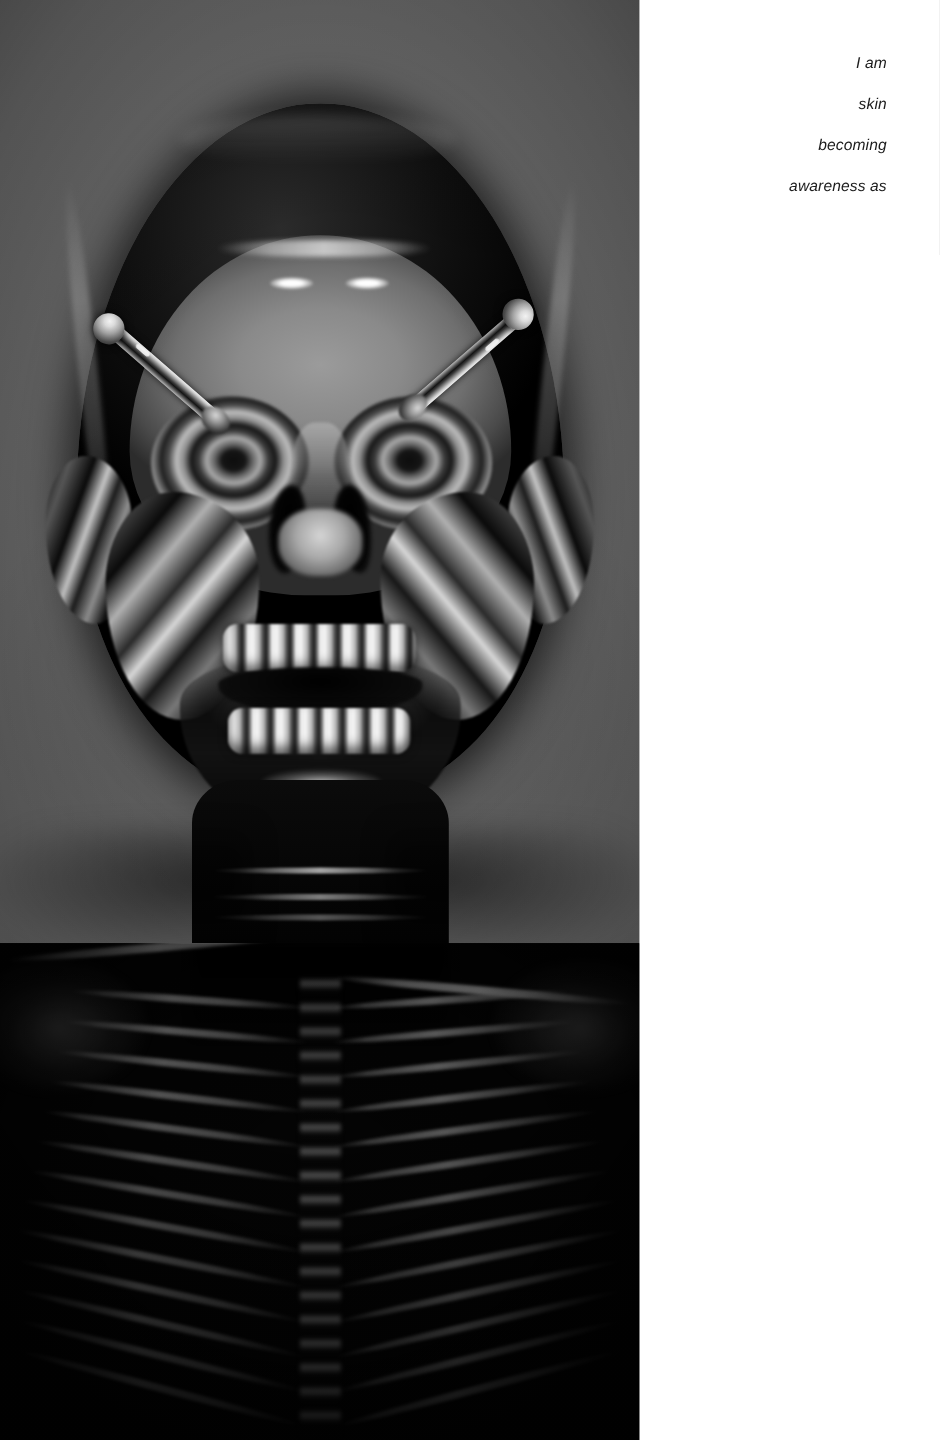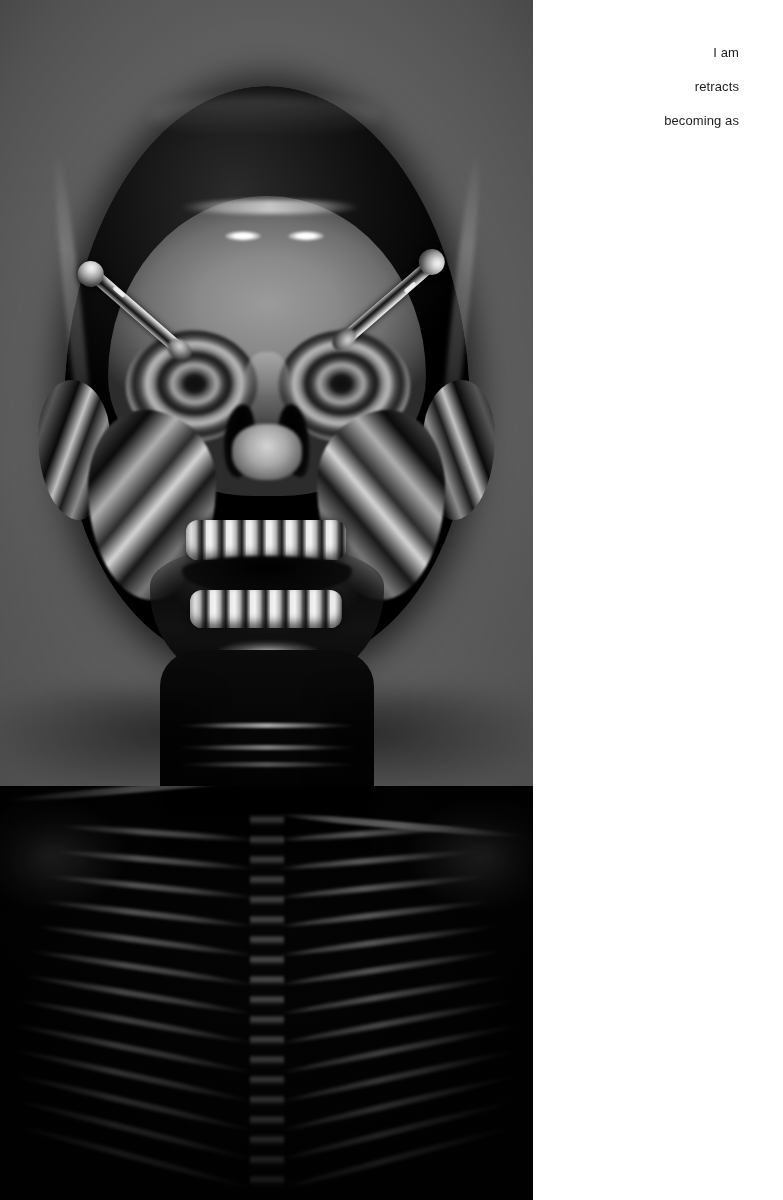--- a/index.html
+++ b/index.html
@@ -408,20 +408,21 @@
   }
 
   
   .poem-panel {
     position: absolute;
     left: 533px;
     top: 0;
     width: 250px;
     height: 1200px;
     background: #ffffff;
+    font-style: italic;
   }
   .poem {
     position: absolute;
     right: 44px;
     top: 36px;
     width: 180px;
     text-align: right;
   }
   .poem-line {
     display: block;
@@ -532,18 +533,19 @@
         </div>
       <div class="torso-vignette"></div>
     </div>
 
     <div class="art-vignette"></div>
   </div>
 
   <div class="poem-panel">
     <div class="poem" id="poem-host">
         <span class="poem-line">I am</span>
-        <span class="poem-line">retracts</span>
-        <span class="poem-line">becoming as</span>
+        <span class="poem-line">skin</span>
+        <span class="poem-line">becoming</span>
+        <span class="poem-line">awareness as</span>
       </div>
   </div>
 
 </div>
 
 </body></html>

